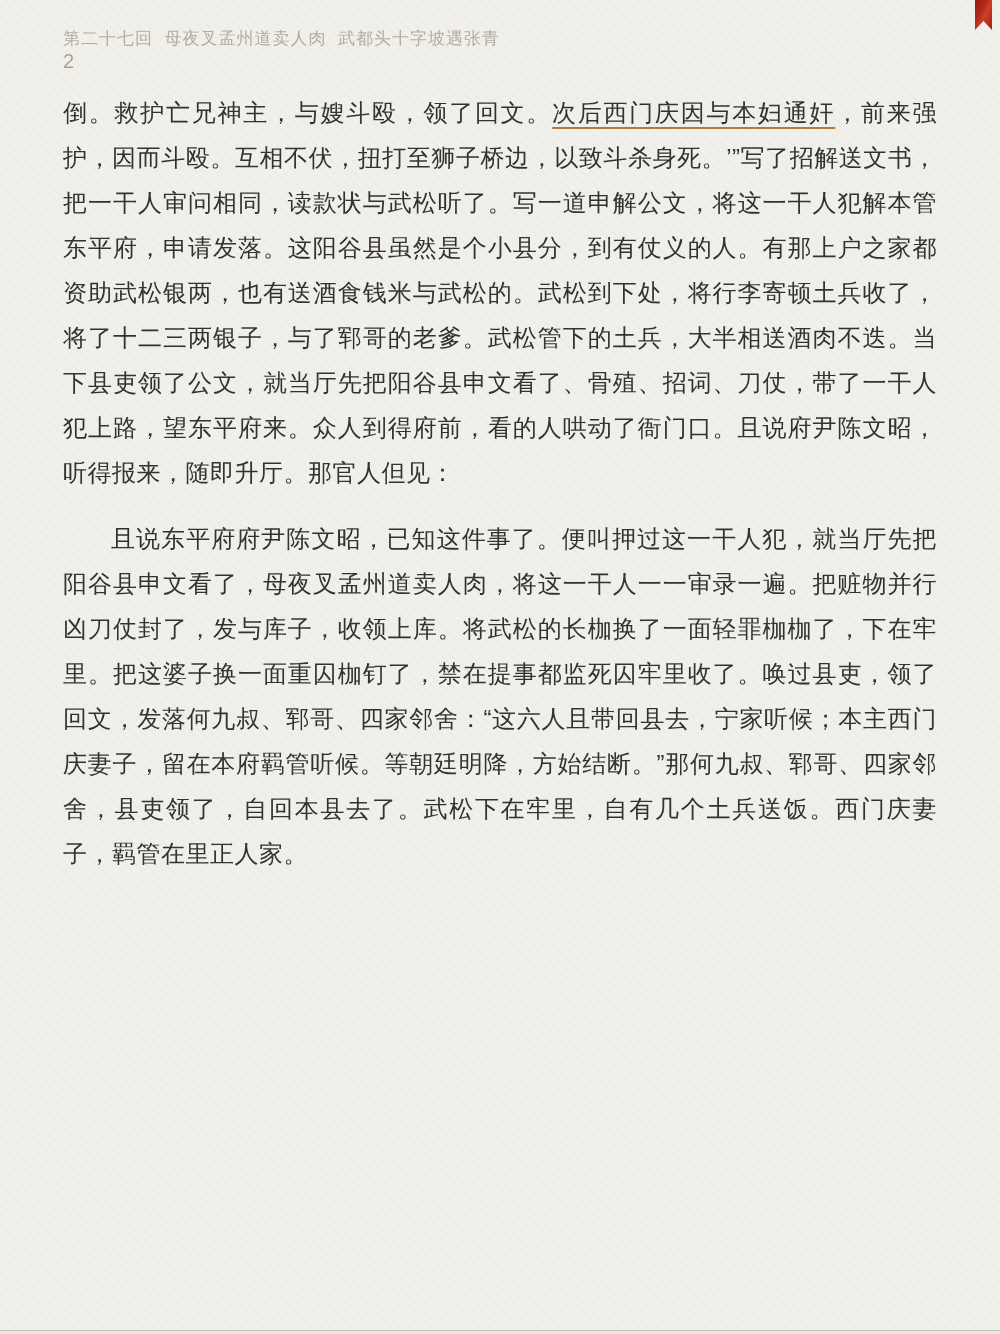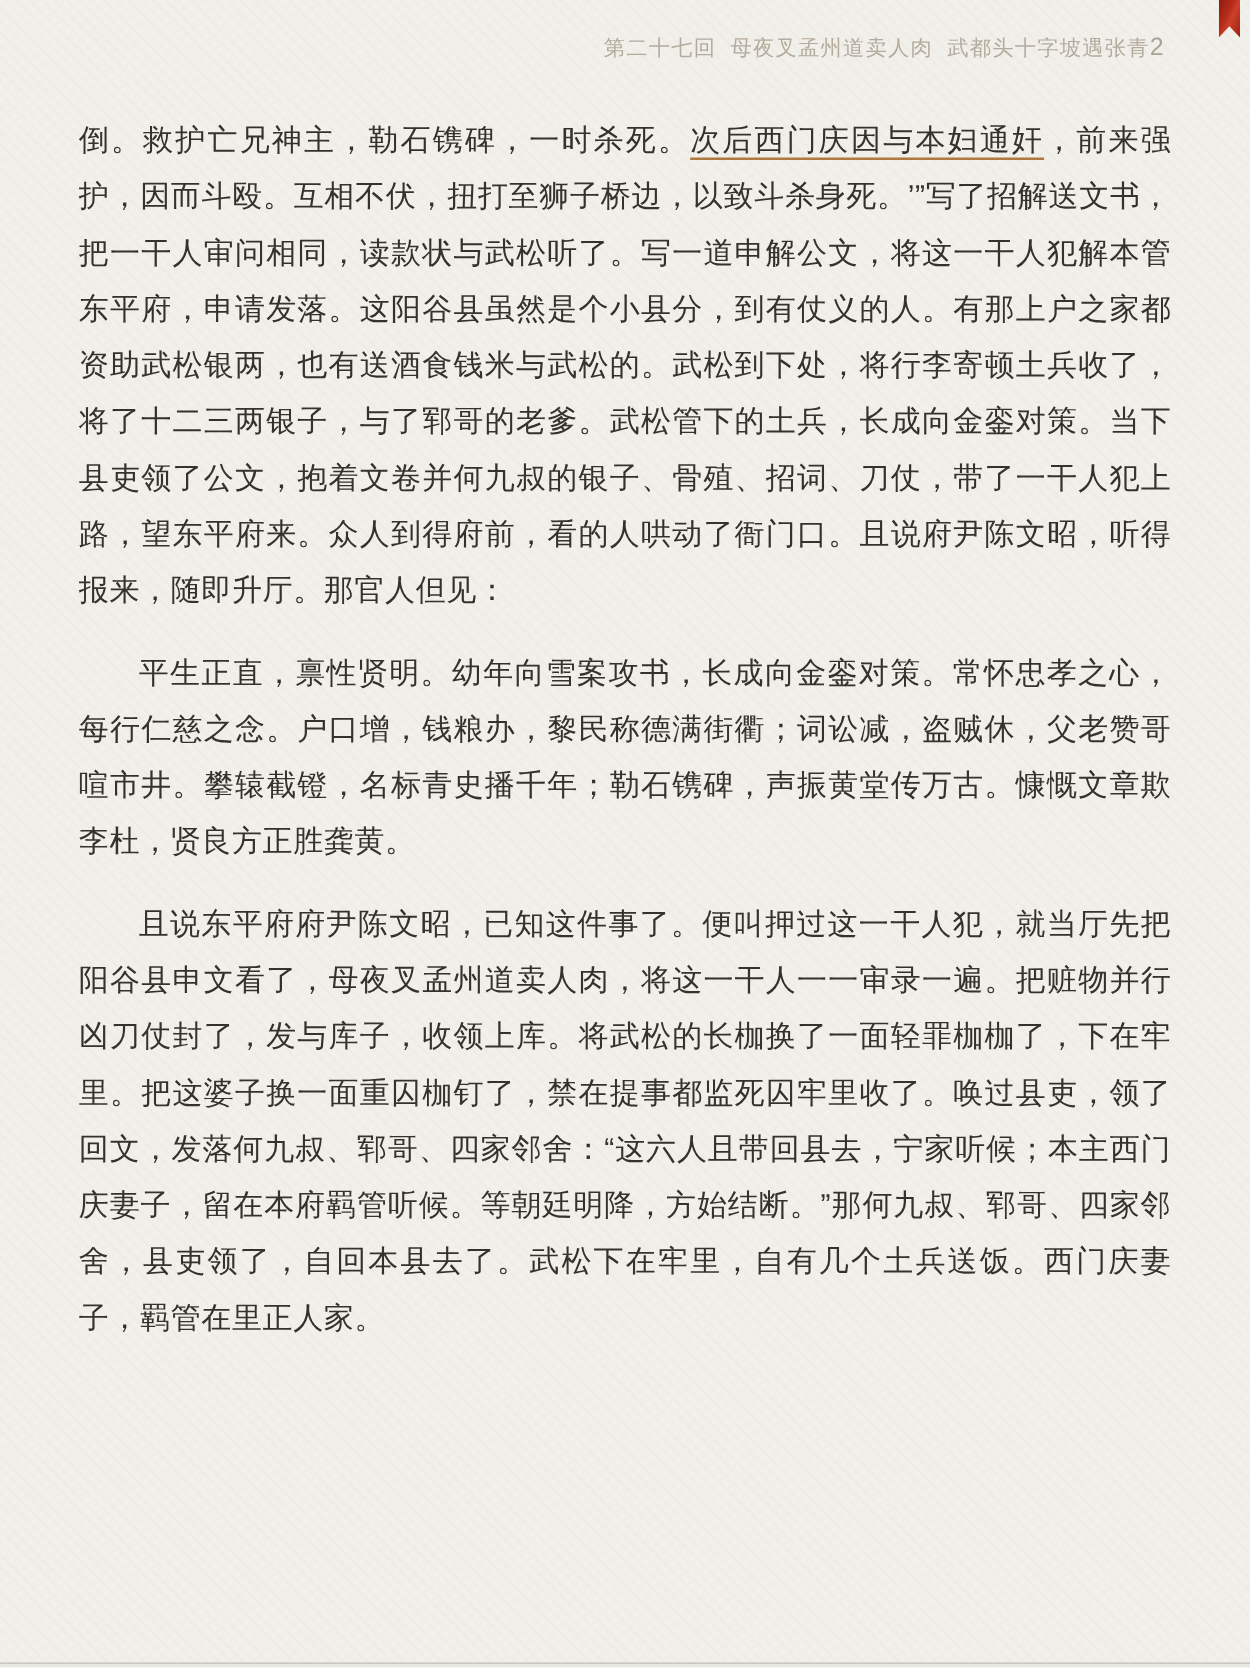--- a/index.html
+++ b/index.html
@@ -22,22 +22,23 @@
       repeating-linear-gradient(-45deg, rgba(255,255,255,0.05) 0 3px, rgba(0,0,0,0) 3px 8px);
   }
 
   
   .page-header {
     position: absolute;
     top: 27px;
     left: 63px;
     right: 63px;
     display: flex;
-    justify-content: flex-end;
+    justify-content: space-between;
     align-items: baseline;
+    flex-direction: column;
   }
   .chapter-title {
     color: #b5ab9d;
     font-size: 17px;
     letter-spacing: 1px;
     white-space: pre;
   }
   .page-number {
     color: #aaa296;
     font-size: 20px;
@@ -100,23 +101,22 @@
 <div class="page">
 
   <header class="page-header">
     <span class="chapter-title">第二十七回  母夜叉孟州道卖人肉  武都头十字坡遇张青</span>
     <span class="page-number">2</span>
   </header>
 
   <div class="bookmark"></div>
 
   <main class="content">
-    <p><span>倒。救护亡兄神主，勒石镌碑，一时杀死。</span><span class="underlined">次后西门庆因与本妇通奸</span><span>，前来强护，因而斗殴。互相不伏，扭打至狮子桥边，以致斗杀身死。’”写了招解送文书，把一干人审问相同，读款状与武松听了。写一道申解公文，将这一干人犯解本管东平府，申请发落。这阳谷县虽然是个小县分，到有仗义的人。有那上户之家都资助武松银两，也有送酒食钱米与武松的。武松到下处，将行李寄顿土兵收了，将了十二三两银子，与了郓哥的老爹。武松管下的土兵，长成向金銮对策。当下县吏领了公文，抱着文卷并何九叔的银子、骨殖、招词、刀仗，带了一干人犯上路，望东平府来。众人到得府前，看的人哄动了衙门口。且说府尹陈文昭，听得报来，随即升厅。那官人但见：</span></p>
+    <p><span>倒。救护亡兄神主，与嫂斗殴，领了回文。</span><span class="underlined">次后西门庆因与本妇通奸</span><span>，前来强护，因而斗殴。互相不伏，扭打至狮子桥边，以致斗杀身死。’”写了招解送文书，把一干人审问相同，读款状与武松听了。写一道申解公文，将这一干人犯解本管东平府，申请发落。这阳谷县虽然是个小县分，到有仗义的人。有那上户之家都资助武松银两，也有送酒食钱米与武松的。武松到下处，将行李寄顿土兵收了，将了十二三两银子，与了郓哥的老爹。武松管下的土兵，大半相送酒肉不迭。当下县吏领了公文，就当厅先把阳谷县申文看了、骨殖、招词、刀仗，带了一干人犯上路，望东平府来。众人到得府前，看的人哄动了衙门口。且说府尹陈文昭，听得报来，随即升厅。那官人但见：</span></p>
 
-    <p class="indent">平生正直，禀性贤明。幼年向雪案攻书，长成向金銮对策。常怀忠孝之心，每行仁慈之念。户口增，钱粮办，黎民称德满街衢；词讼减，盗贼休，父老赞哥喧市井。攀辕截镫，名标青史播千年；勒石镌碑，声振黄堂传万古。慷慨文章欺李杜，贤良方正胜龚黄。</p>
 
     <p class="indent">且说东平府府尹陈文昭，已知这件事了。便叫押过这一干人犯，就当厅先把阳谷县申文看了，母夜叉孟州道卖人肉，将这一干人一一审录一遍。把赃物并行凶刀仗封了，发与库子，收领上库。将武松的长枷换了一面轻罪枷枷了，下在牢里。把这婆子换一面重囚枷钉了，禁在提事都监死囚牢里收了。唤过县吏，领了回文，发落何九叔、郓哥、四家邻舍：“这六人且带回县去，宁家听候；本主西门庆妻子，留在本府羁管听候。等朝廷明降，方始结断。”那何九叔、郓哥、四家邻舍，县吏领了，自回本县去了。武松下在牢里，自有几个土兵送饭。西门庆妻子，羁管在里正人家。</p>
 
   </main>
 
   <div class="bottom-edge"></div>
 
 </div>
 
 </body></html>

